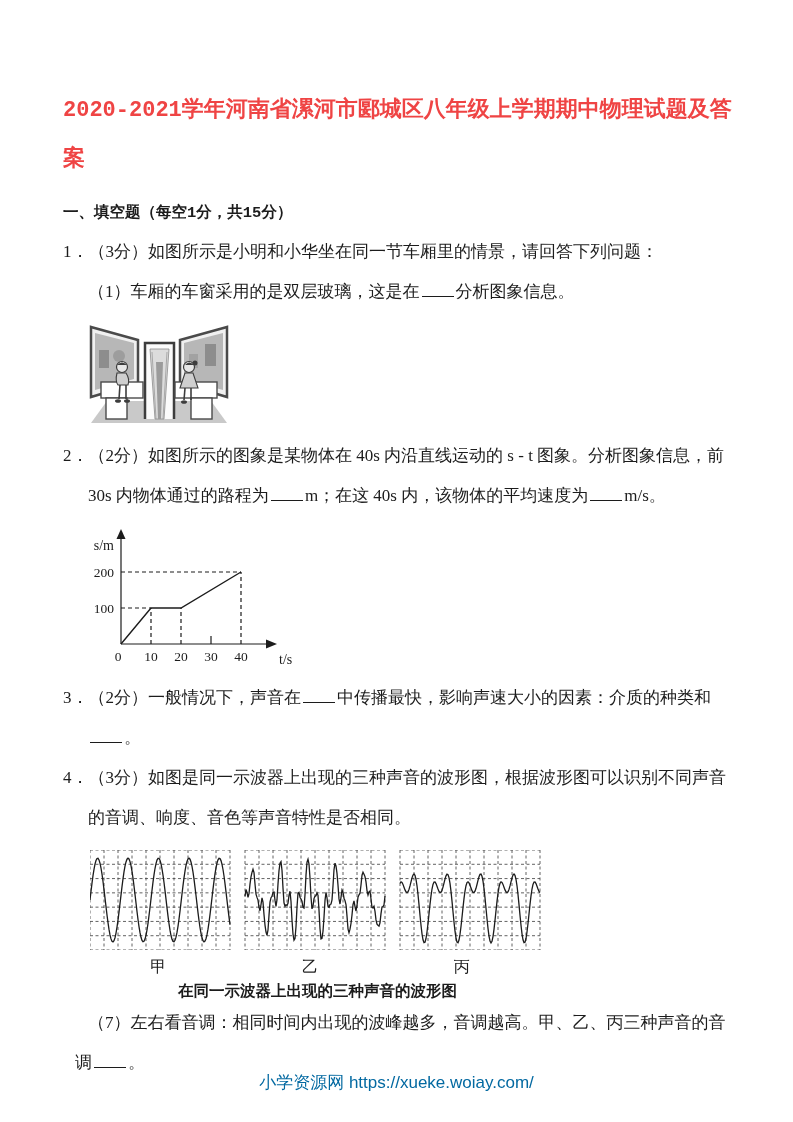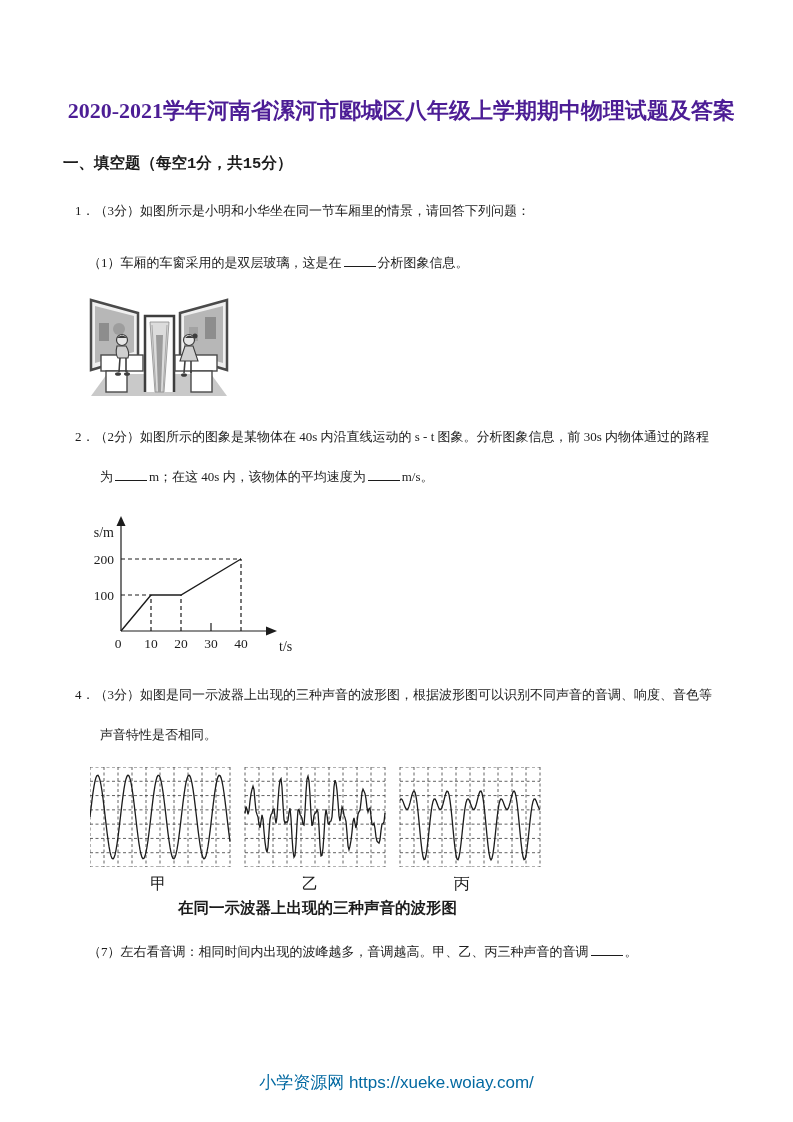--- a/index.html
+++ b/index.html
@@ -4,27 +4,27 @@
 <style>
   html,body { margin:0; padding:0; background:#ffffff; }
   .page {
     position:relative; width:793px; height:1122px; margin:0 auto;
     background:#ffffff; color:#1c1c1c; overflow:hidden;
     font-family:"Liberation Serif","DejaVu Serif",serif;
   }
   .content { padding:86px 60px 0 63px; }
 
   h1.title {
-    width:672px; margin:0 auto 14px auto; text-align:right;
-    font-size:22px; font-weight:bold; line-height:49px; color:#4c1d95;
+    width:672px; margin:0 auto 14px auto; text-align:left;
+    font-size:22px; font-weight:bold; line-height:49px; color:#ef4444;font-family:Liberation Mono, monospace;
   }
   .section-heading { font-size:15.5px; font-weight:bold; line-height:30px; margin:0 0 4px 0;font-family:Liberation Mono, monospace; }
 
   .question { margin:0; }
-  p.stem, p.sub { font-size:13px; margin:12px; line-height:40px; }
+  p.stem, p.sub { font-size:17px; margin:0; line-height:40px; }
   p.stem { padding-left:25px; text-indent:-25px; }   
   p.sub  { margin-left:12px; text-indent:13px; }     
 
   .blank {
     display:inline-block; width:32px; height:13px;
     border-bottom:1.2px solid #1c1c1c; margin:0 2px;
   }
 
   figure { margin:0; }
   .cabin-fig { margin:10px 0 4px 22px; }
@@ -139,20 +139,23 @@
             <text x="138" y="139" fill="#1c1c1c" font-size="13.5" text-anchor="middle">30</text>
             <text x="168" y="139" fill="#1c1c1c" font-size="13.5" text-anchor="middle">40</text>
             <text x="41" y="91" fill="#1c1c1c" font-size="13.5" text-anchor="end">100</text>
             <text x="41" y="55" fill="#1c1c1c" font-size="13.5" text-anchor="end">200</text>
             <text x="206" y="142" fill="#1c1c1c" font-size="14" text-anchor="start">t/s</text>
             <text x="41" y="28" fill="#1c1c1c" font-size="14" text-anchor="end">s/m</text>
           </svg>
       </figure>
     </div>
 
+    <div class="question">
+      <p class="stem"><span>3．（2分）一般情况下，声音在</span><span class="blank"></span><span>中传播最快，影响声速大小的因素：介质的种类和</span><span class="blank"></span><span>。</span></p>
+    </div>
 
     <div class="question">
       <p class="stem">4．（3分）如图是同一示波器上出现的三种声音的波形图，根据波形图可以识别不同声音的音调、响度、音色等声音特性是否相同。</p>
 
       <figure class="wave-fig">
         <svg id="wave-svg" width="455" height="100" viewBox="0 0 455 100">
             <line x1="0" y1="0" x2="0" y2="100" stroke="#3a3a3a" stroke-width="0.8" stroke-dasharray="3 2.5"></line>
             <line x1="14" y1="0" x2="14" y2="100" stroke="#3a3a3a" stroke-width="0.8" stroke-dasharray="3 2.5"></line>
             <line x1="28" y1="0" x2="28" y2="100" stroke="#3a3a3a" stroke-width="0.8" stroke-dasharray="3 2.5"></line>
             <line x1="42" y1="0" x2="42" y2="100" stroke="#3a3a3a" stroke-width="0.8" stroke-dasharray="3 2.5"></line>

